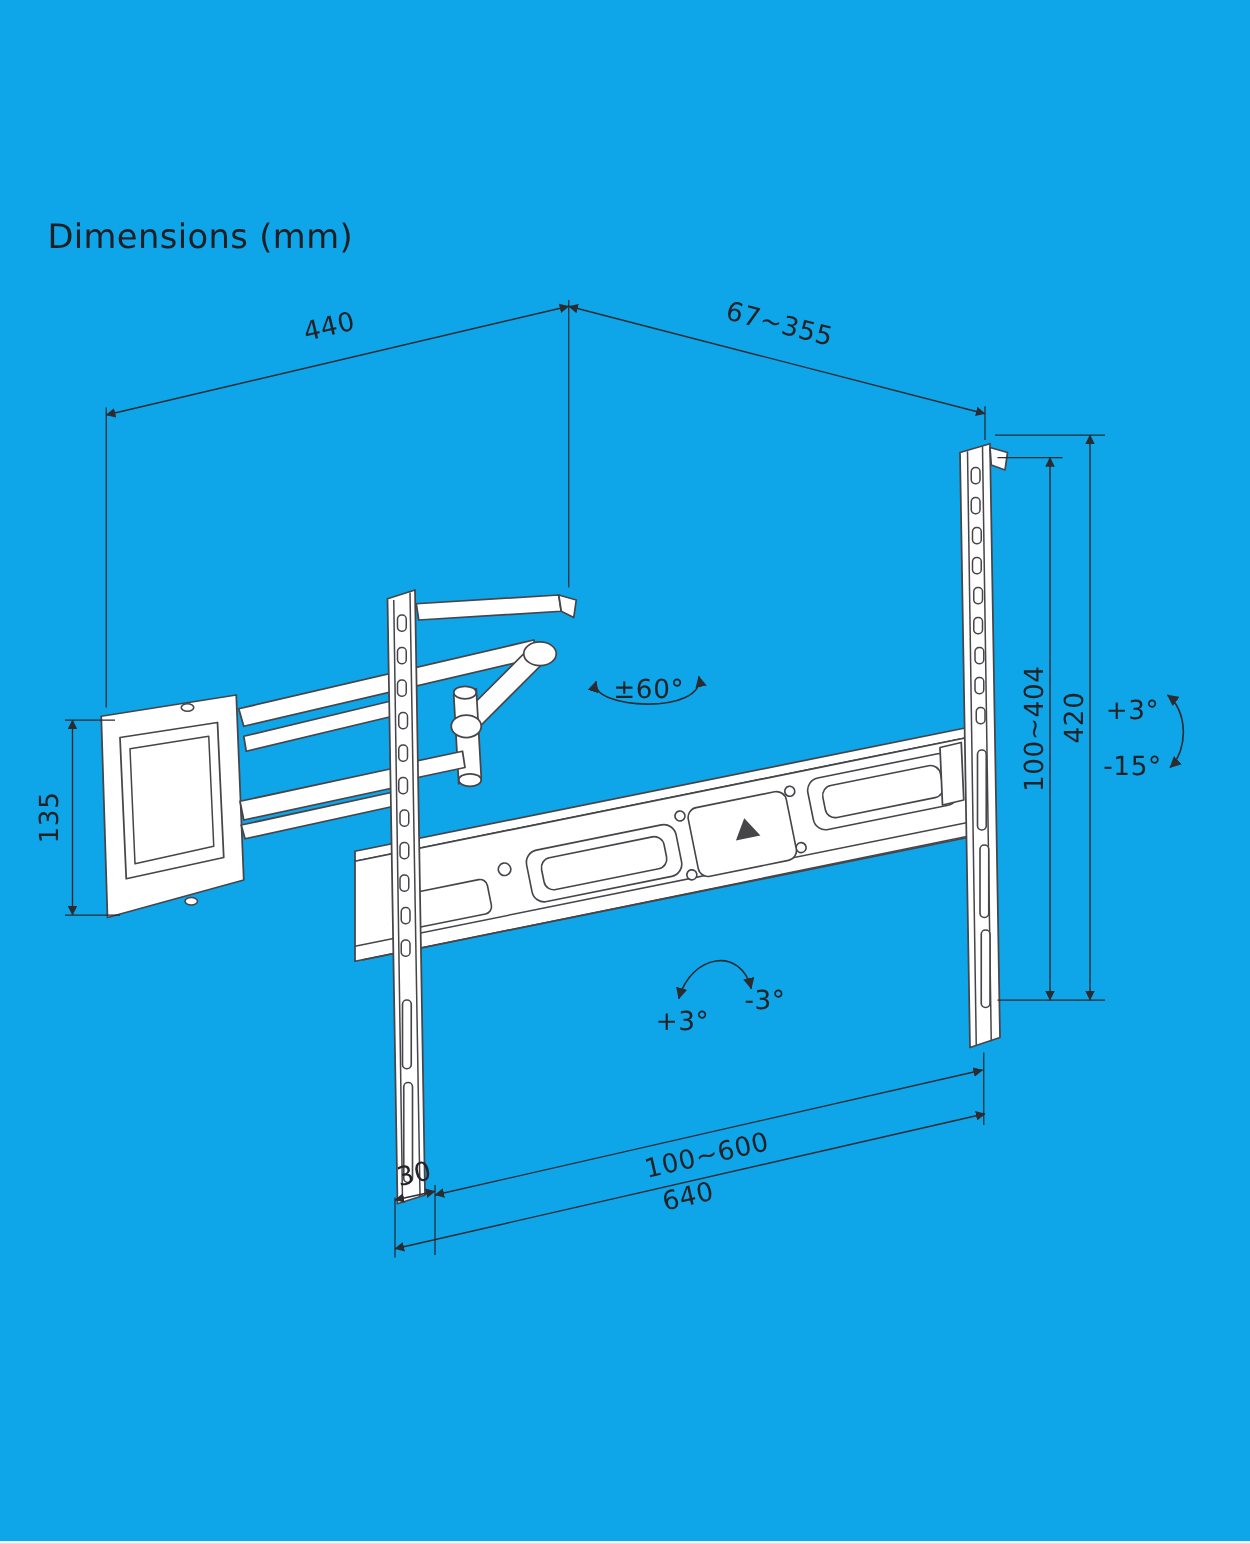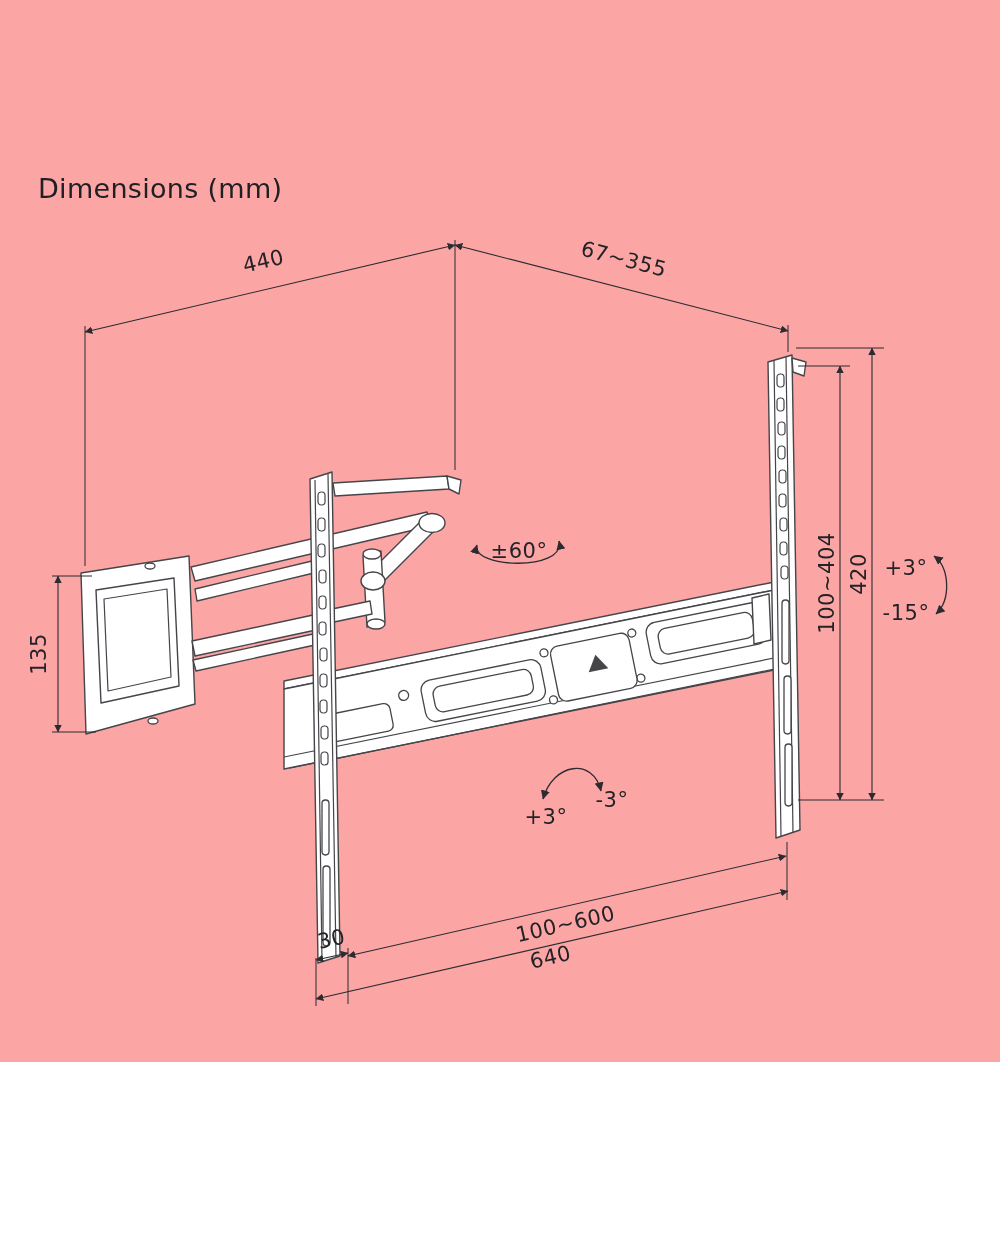--- a/index.html
+++ b/index.html
@@ -1,16 +1,16 @@
 <!DOCTYPE html>
 <html><head>
 <meta charset="utf-8">
 <style>
   html,body{margin:0;padding:0;background:#fff;}
-  .stage{position:relative;width:1000px;height:1062px;background:#fca5a5;overflow:hidden;
+  .stage{position:relative;width:1000px;height:1233px;background:#0ea5e9;overflow:hidden;
          font-family:"DejaVu Sans", sans-serif;}
   svg{position:absolute;left:0;top:0;}
   .part{fill:#ffffff;stroke:#45454a;stroke-width:1.4;stroke-linejoin:round;}
   .partline{fill:none;stroke:#45454a;stroke-width:1.2;stroke-linejoin:round;}
   .cut{fill:#ffffff;stroke:#45454a;stroke-width:1.3;}
   .dim{fill:none;stroke:#2b2b30;stroke-width:1.1;}
   .ext{fill:none;stroke:#2b2b30;stroke-width:1;}
   .arc{fill:none;stroke:#2b2b30;stroke-width:1.3;}
   .dimtext{fill:#232327;font-size:21px;letter-spacing:.5px;}
   .title{fill:#1f1f24;font-size:27px;font-weight:500;letter-spacing:.3px;}

